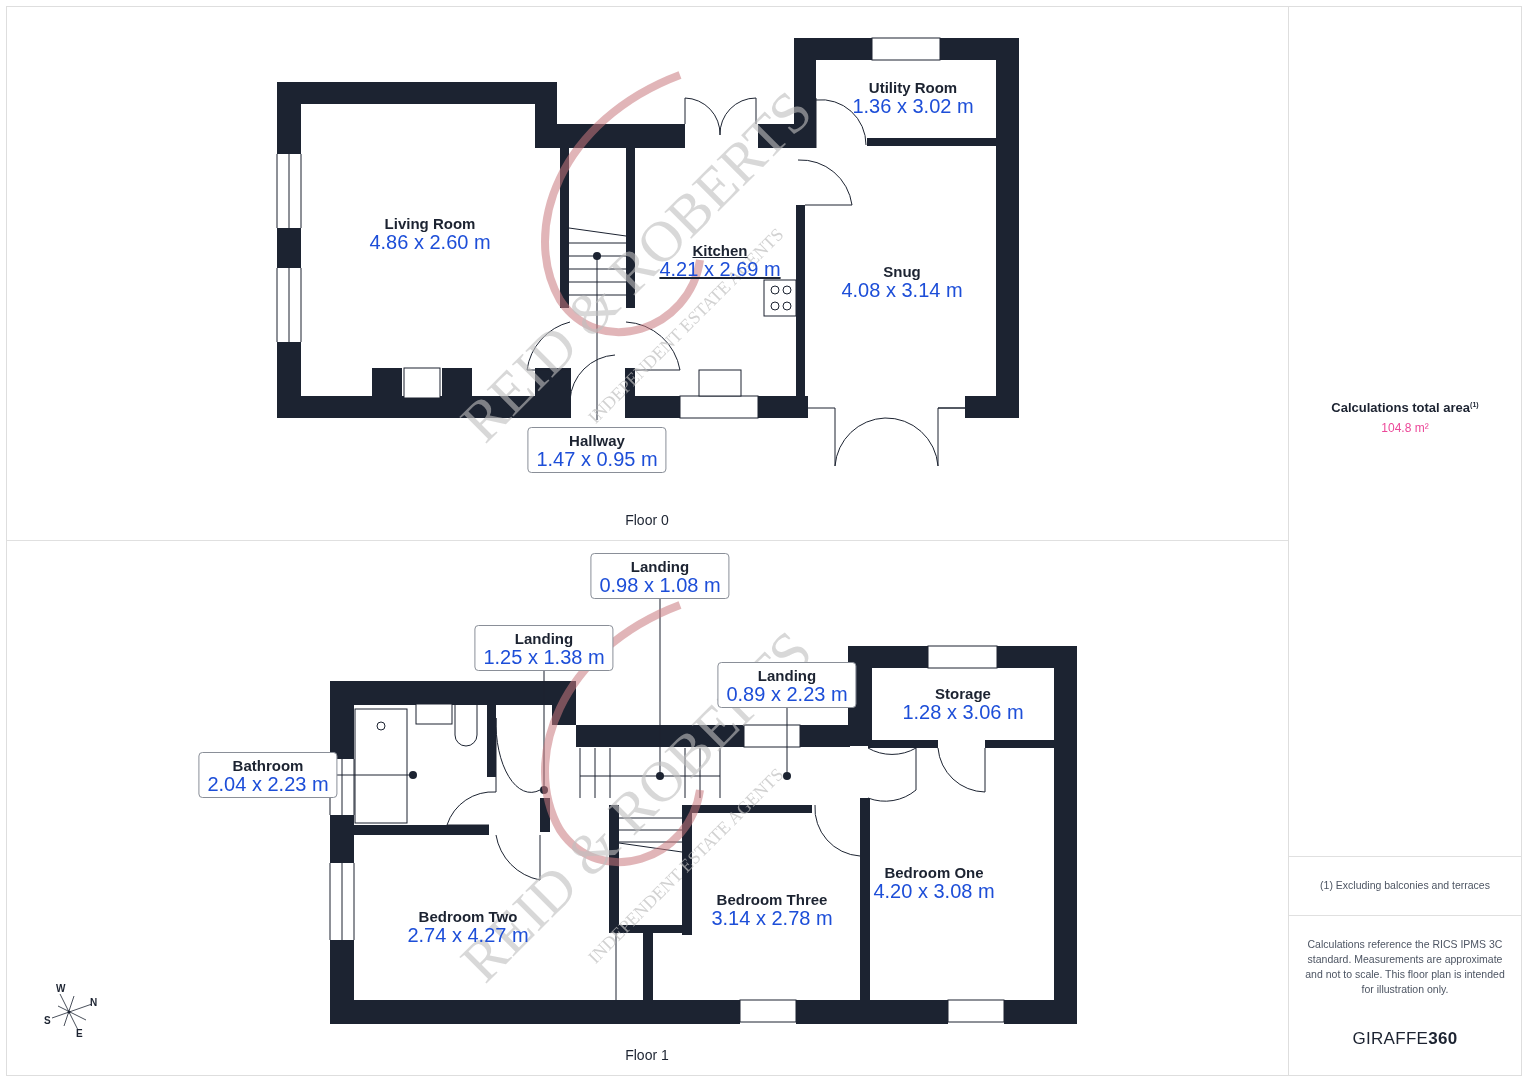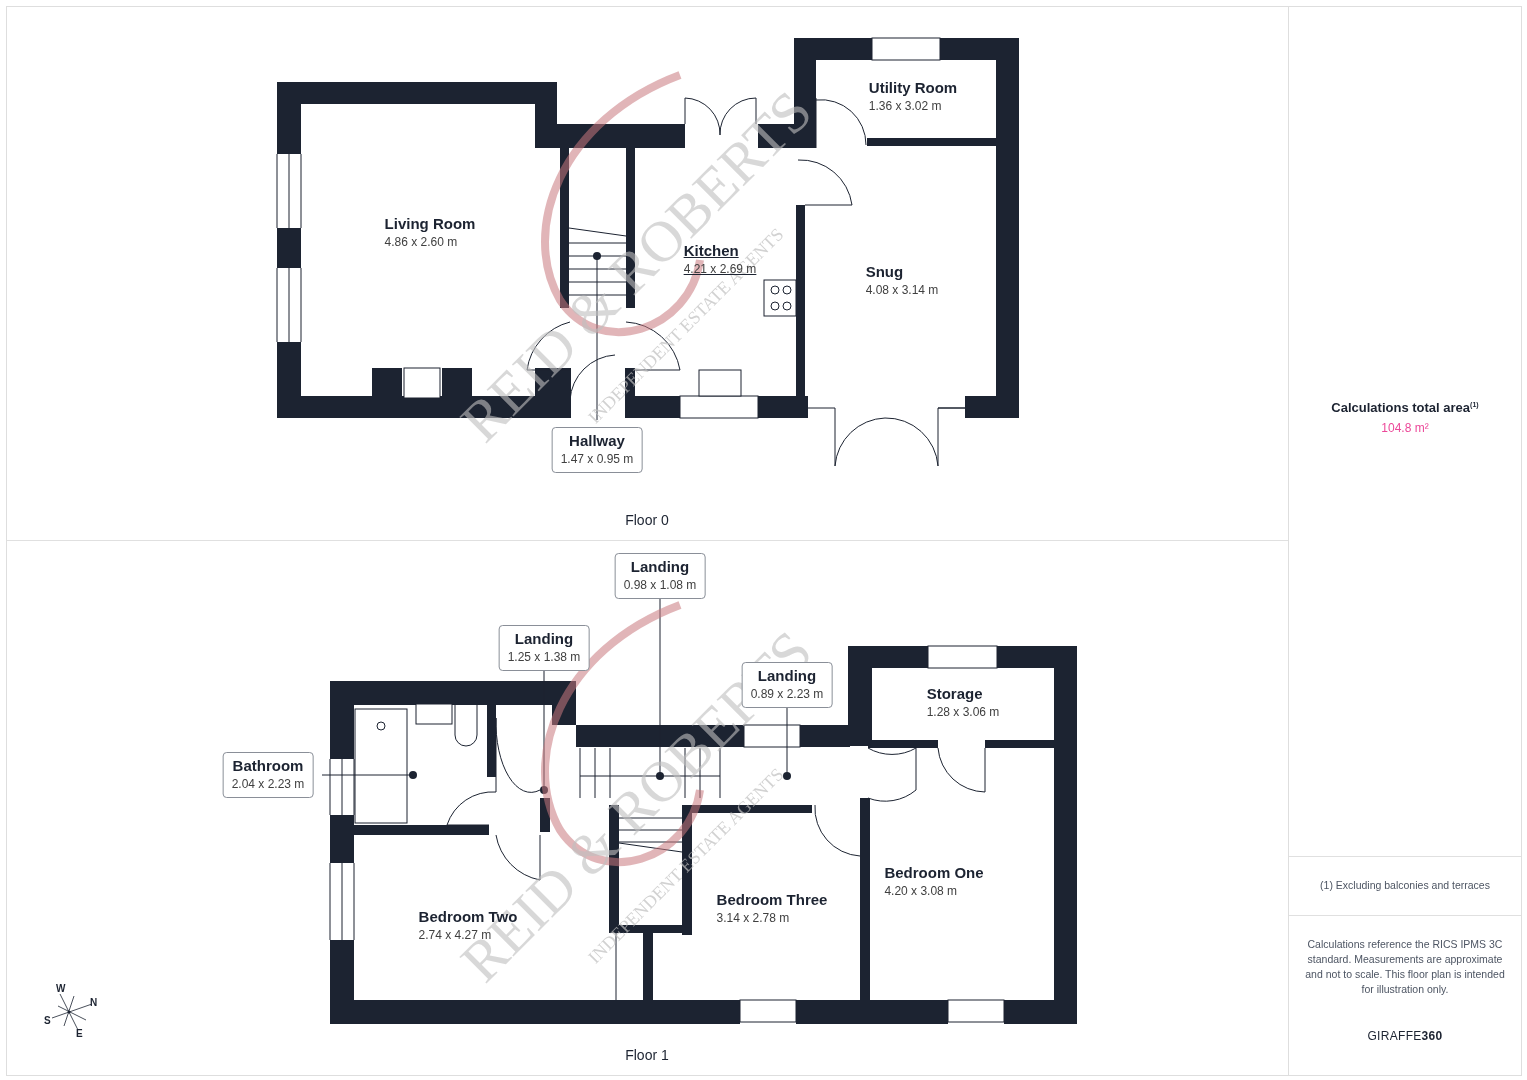--- a/index.html
+++ b/index.html
@@ -1,32 +1,32 @@
 <!DOCTYPE html>
 <html><head>
 <meta charset="utf-8">
 <style>
   html, body { margin:0; padding:0; background:#ffffff; }
   body { width:1527px; height:1080px; position:relative; overflow:hidden;
          font-family:"Liberation Sans", "DejaVu Sans", sans-serif; color:#1c2331; }
   .frame { position:absolute; border:1px solid #dedede; box-sizing:border-box; }
   .hline { position:absolute; height:1px; background:#e0e0e0; }
   .plan-svg { position:absolute; left:0; top:0; }
-  .room-label { position:absolute; transform:translate(-50%,0); white-space:nowrap; }
+  .room-label { position:absolute; text-align:center; transform:translate(-50%,0); white-space:nowrap; }
   .room-name { font-weight:bold; font-size:15px; color:#1c2331; line-height:19px; }
-  .room-dim { font-size:12px; color:#404040; line-height:19px; }
+  .room-dim { font-size:20px; color:#1d4ed8; line-height:19px; }
   .callout { position:absolute; background:#fff; border:1px solid #8a8f98; border-radius:4px;
              padding:3px 8px; text-align:center; white-space:nowrap; transform:translate(-50%,0); }
   .floor-title { position:absolute; font-weight:normal; font-size:14px; transform:translate(-50%,0); }
   .side-title { position:absolute; left:1289px; width:232px; text-align:center; }
   .area-title { font-weight:bold; font-size:13px; color:#1c2331; }
   .area-title sup { font-size:7px; }
   .area-val { font-size:12px; color:#ec4899; margin-top:6px; }
   .note { position:absolute; left:1305px; width:200px; text-align:center; font-size:10.5px; color:#4d5563; line-height:15px; }
-  .brand { position:absolute; left:1289px; width:232px; text-align:center; font-size:12px; color:#1c2331; letter-spacing:0.3px; }
+  .brand { position:absolute; left:1289px; width:232px; text-align:center; font-size:17px; color:#1c2331; letter-spacing:0.3px; }
   .brand b { font-weight:bold; }
   .compass { position:absolute; left:40px; top:980px; width:70px; height:60px; }
   .compass span { position:absolute; font-size:10px; font-weight:bold; }
   .watermark { position:absolute; pointer-events:none; }
 </style>
 </head>
 <body>
 
 <div class="frame" style="left:6px;top:6px;width:1283px;height:1070px;"></div>
 <div class="frame" style="left:1288px;top:6px;width:234px;height:1070px;"></div>

